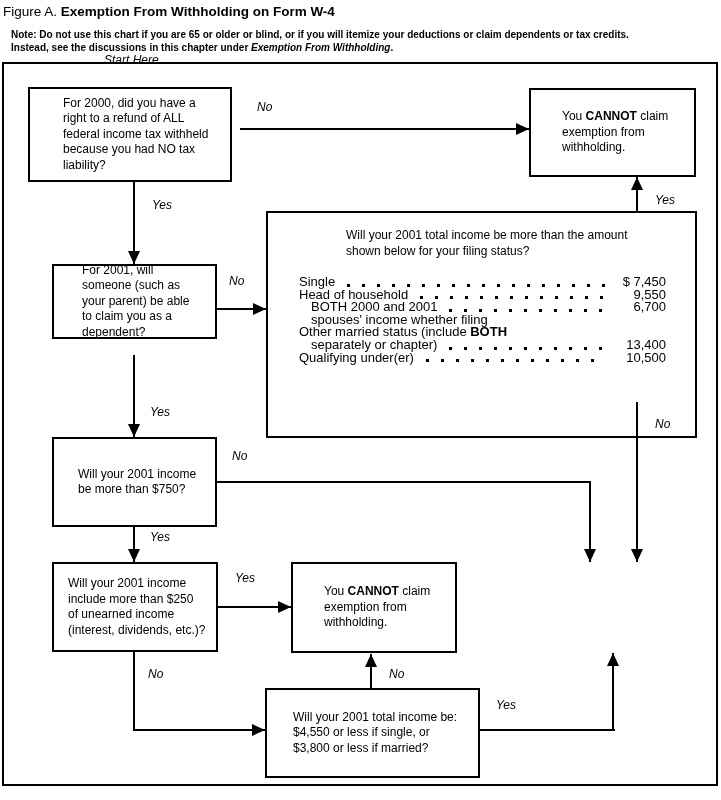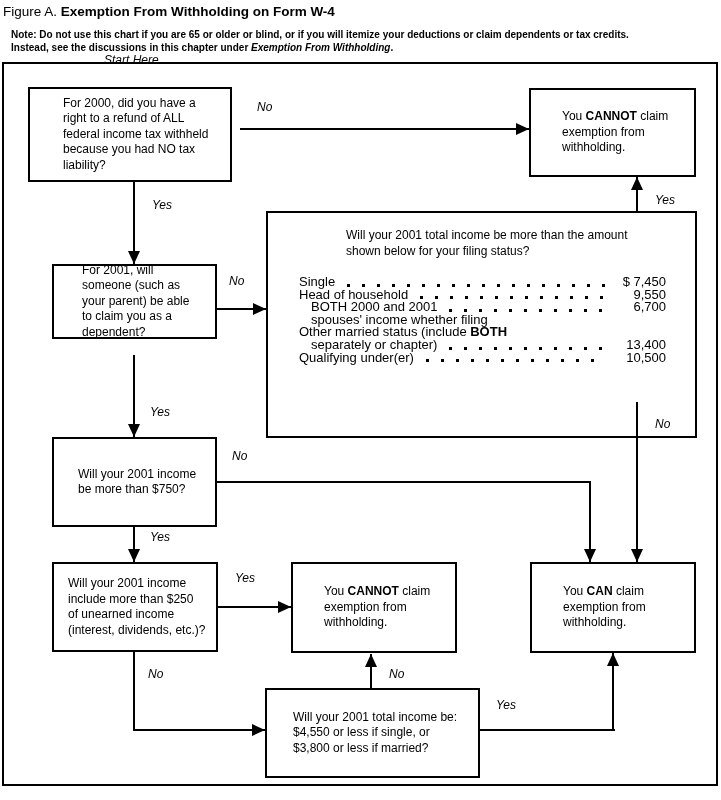--- a/index.html
+++ b/index.html
@@ -152,23 +152,20 @@
     <div class="box-text">Will your 2001 income
 include more than $250
 of unearned income
 (interest, dividends, etc.)?</div>
   </div>
 
   <div class="fbox" style="left:291px; top:562px; width:166px; height:91px; padding-left:31px; padding-right:8px;">
     <div><span>You </span><b>CANNOT</b><span> claim exemption from withholding.</span></div>
   </div>
 
-  <div class="fbox" style="left:530px; top:562px; width:166px; height:91px; padding-left:31px; padding-right:8px;">
-    <div><span>You </span><b>CAN</b><span> claim exemption from withholding.</span></div>
-  </div>
 
   <div class="fbox" style="left:265px; top:688px; width:215px; height:90px; padding-left:26px; padding-right:4px;">
     <div class="box-text">Will your 2001 total income be:
 $4,550 or less if single, or
 $3,800 or less if married?</div>
   </div>
 
   <div class="line" style="left:133px; top:182px; width:2px; height:82px;"></div>
   <div class="ah down" style="left:128px; top:251px;"></div>
   <div class="elabel" style="left:152px; top:198px;">Yes</div>

